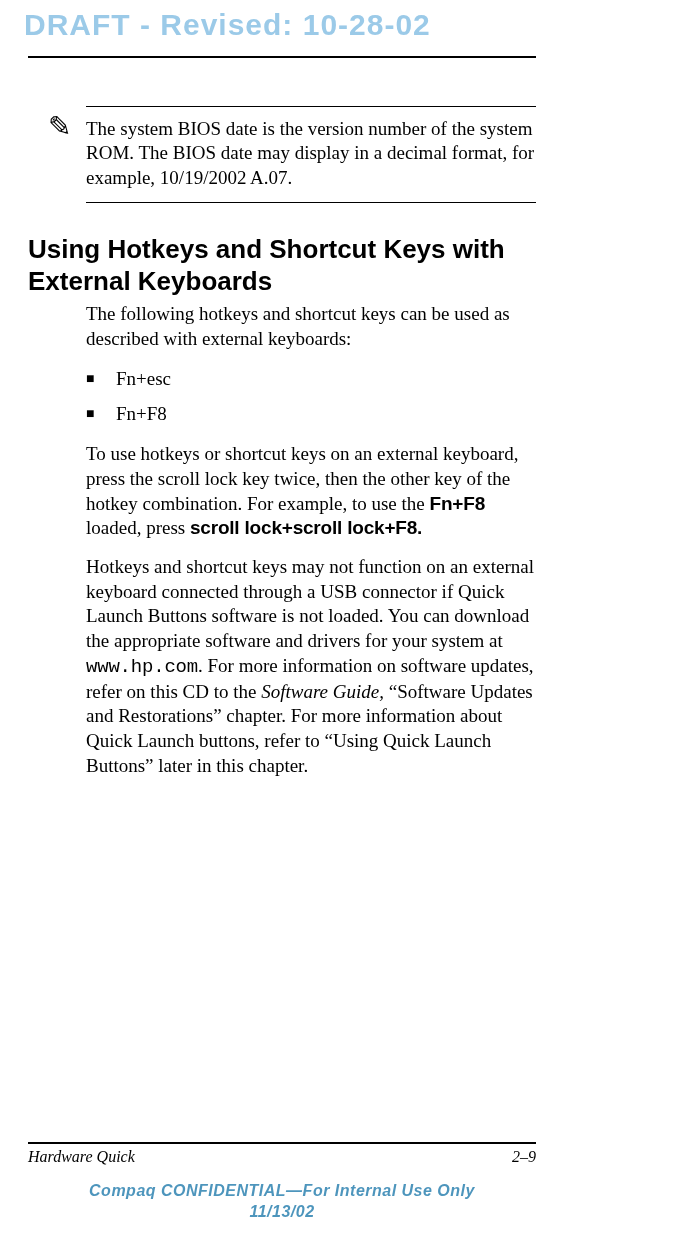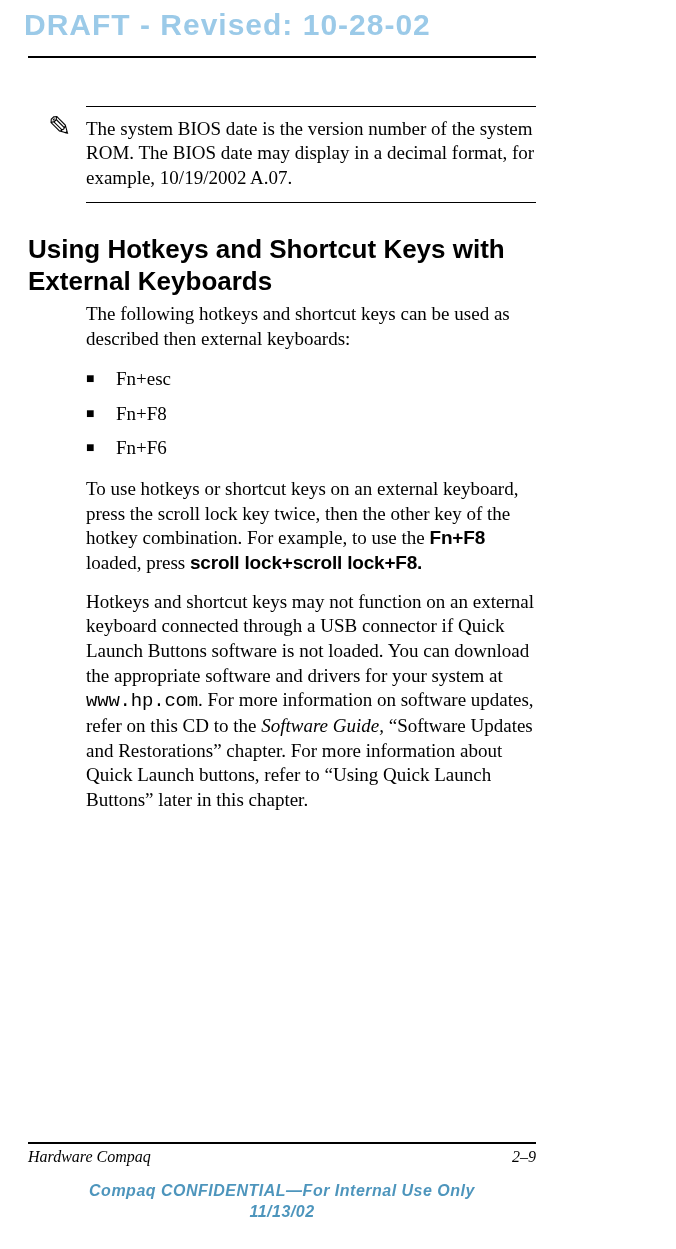--- a/index.html
+++ b/index.html
@@ -129,43 +129,42 @@
   <div class="content">
 
     <div class="note">
       <span class="note-icon">✎</span>
       <div class="note-text">The system BIOS date is the version number of the system ROM. The BIOS date may display in a decimal format, for example, 10/19/2002 A.07.</div>
     </div>
 
     <h2 class="section-title">Using Hotkeys and Shortcut Keys with External Keyboards</h2>
 
     <div class="body-block">
-      <p class="para">The following hotkeys and shortcut keys can be used as described then external keyboards:</p>
+      <p class="para">The following hotkeys and shortcut keys can be used as described with external keyboards:</p>
 
       <ul class="bullets">
         <li>Fn+esc</li>
         <li>Fn+F8</li>
-        <li>Fn+F6</li>
       </ul>
 
       <p class="para">
         <span>To use hotkeys or shortcut keys on an external keyboard, press the scroll lock key twice, then the other key of the hotkey combination. For example, to use the </span><span class="cond">Fn+F8</span><span> loaded, press </span><span class="cond">scroll lock+scroll lock+F8.</span>
       </p>
 
       <p class="para">
         <span>Hotkeys and shortcut keys may not function on an external keyboard connected through a USB connector if Quick Launch Buttons software is not loaded. You can download the appropriate software and drivers for your system at </span><span class="url">www.hp.com</span><span>. For more information on software updates, refer on this CD to the </span><span class="ital">Software Guide,</span><span> “Software Updates and Restorations” chapter. For more information about Quick Launch buttons, refer to “Using Quick Launch Buttons” later in this chapter.</span>
       </p>
     </div>
 
   </div>
 
   <div class="footer">
     <hr class="foot-rule">
     <div class="foot-row">
-      <span>Hardware Compaq</span>
+      <span>Hardware Quick</span>
       <span>2–9</span>
     </div>
     <div class="confid-block">
       <div>Compaq CONFIDENTIAL—For Internal Use Only</div>
       <div>11/13/02</div>
     </div>
   </div>
 
 </div>
 

